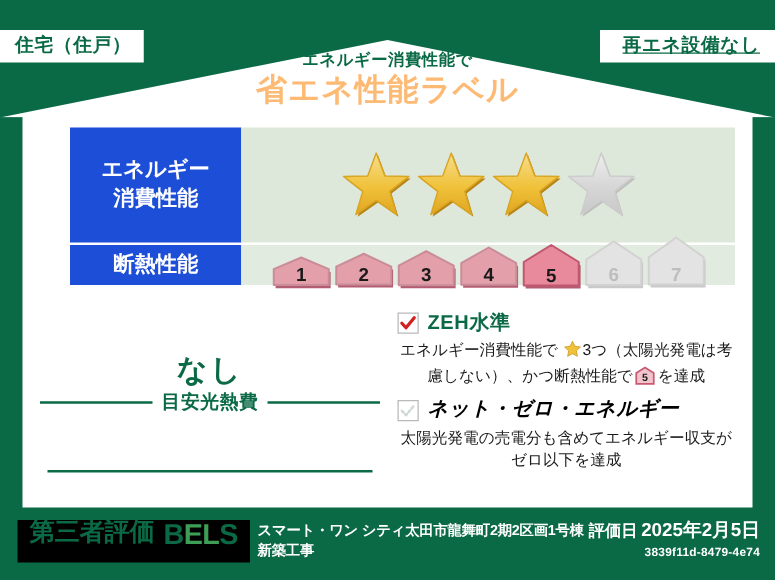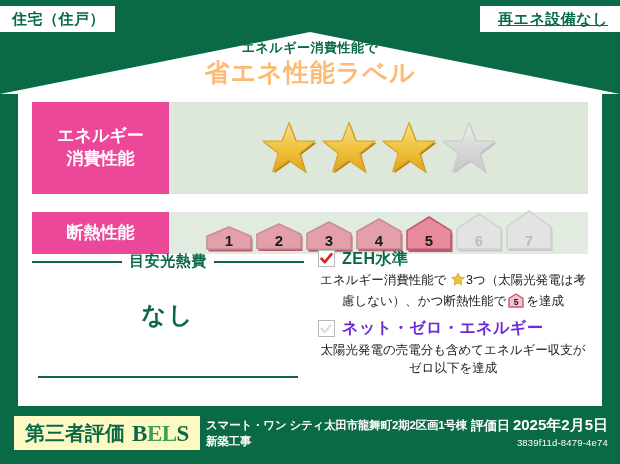--- a/index.html
+++ b/index.html
@@ -12,21 +12,21 @@
   #label-root {
     position: relative;
     width: 620px; height: 464px;
     background: #0b6a46;
     overflow: hidden;
   }
 
   
   .corner-badge {
     position: absolute;
-    top: 6px;
+    top: 24px;
     background: #ffffff;
     color: #0b6a46;
     font-weight: bold;
     font-size: 15px;
     letter-spacing: 0.5px;
     padding: 5px 10px 6px 18px;
     line-height: 1;
     white-space: nowrap;
   }
   #badge-left  { left: 0px; padding-left: 12px; }
@@ -72,32 +72,33 @@
   }
 
   
   .perf-row {
     position: absolute;
     left: 14px;
     display: flex;
     align-items: stretch;
   }
   #row-energy { top: 10px;  width: 556px; height: 92px; }
-  #row-insul  { top: 120px; width: 556px; height: 42px; }
+  #row-insul  { top: 104px; width: 556px; height: 32px; }
 
   .perf-key {
-    background: #ec4899;
+    background: #1d4ed8;
     color: #ffffff;
     font-weight: bold;
     display: flex;
     flex-direction: column;
     align-items: center;
     justify-content: center;
     flex: 0 0 137px;
     line-height: 1.35;
+    margin-left: 24px;
   }
   #row-energy .perf-key { font-size: 17px; }
   #row-insul  .perf-key { font-size: 17px; }
 
   .perf-val {
     flex: 1 1 auto;
     background: #dde8da;
     display: flex;
     align-items: center;
     justify-content: center;
@@ -187,21 +188,21 @@
     display: block;
     flex: 0 0 auto;
   }
   .claim-title {
     font-size: 16px;
     font-weight: bold;
     letter-spacing: 0.5px;
     line-height: 1;
   }
   .claim.on  .claim-title { color: #0b6a46; }
-  .claim.off .claim-title { color: #6d28d9; }
+  .claim.off .claim-title { color: #000000; font-style: italic; }
   .claim-desc {
     margin-top: 4px;
     font-size: 12.5px;
     color: #1a1a1a;
     line-height: 1.5;
     letter-spacing: 0px;
     text-align: center;
   }
   .claim-desc .inline-star { vertical-align: -2px; margin: 0 1px; }
   .inline-lvl {
@@ -214,26 +215,25 @@
   #footer {
     position: absolute;
     left: 0; top: 410px;
     width: 620px; height: 54px;
     color: #ffffff;
   }
   #bels-logo {
     position: absolute;
     left: 14px; top: 6px;
     width: 186px; height: 34px;
-    background: #fef9c3;
-    display: flex;
-    align-items: center;
+    background: #000000;
+    display: flex;
+    align-items: flex-start;
     justify-content: center;
     gap: 7px;
-    font-family: Liberation Serif, serif;
   }
   #bels-jp {
     color: #0b6a46;
     font-size: 20px;
     font-weight: bold;
     letter-spacing: 0px;
     line-height: 1;
   }
   #bels-en {
     font-size: 23px;
@@ -261,21 +261,21 @@
   #eval-date {
     font-size: 15px;
     font-weight: bold;
     line-height: 1.1;
     white-space: nowrap;
   }
   #eval-date .lbl { font-size: 13px; margin-right: 3px; }
   #eval-id {
     margin-top: 3px;
     font-size: 9.5px;
-    font-weight: normal;
+    font-weight: bold;
     letter-spacing: 0.2px;
     white-space: nowrap;
   }
 </style>
 </head>
 <body>
 
 <div id="label-root">
 
   <div id="badge-left" class="corner-badge">住宅（住戸）</div>
@@ -385,26 +385,26 @@
               <polygon points="2,39.6 2,17.792 24,2 46,17.792 46,39.6" fill="#e3e3e3" stroke="#d2d2d2" stroke-width="1.6" stroke-linejoin="round"></polygon>
               <text x="24" y="36.6" text-anchor="middle" font-size="15" font-weight="bold" font-family="Liberation Sans, sans-serif" fill="#bdbdbd">7</text>
             </svg>
           </div>
       </div>
     </div>
 
     <div id="bottom-cols">
 
       <div id="cost-col">
+        <div id="cost-value">なし</div>
         <div id="cost-head">
           <span class="rule"></span>
           <span id="cost-title">目安光熱費</span>
           <span class="rule"></span>
         </div>
-        <div id="cost-value">なし</div>
         <div id="cost-footrule"></div>
       </div>
 
       <div id="col-divider"></div>
 
       <div id="claims-col">
 
         <div class="claim on">
           <div class="claim-head">
             <span class="chk">

